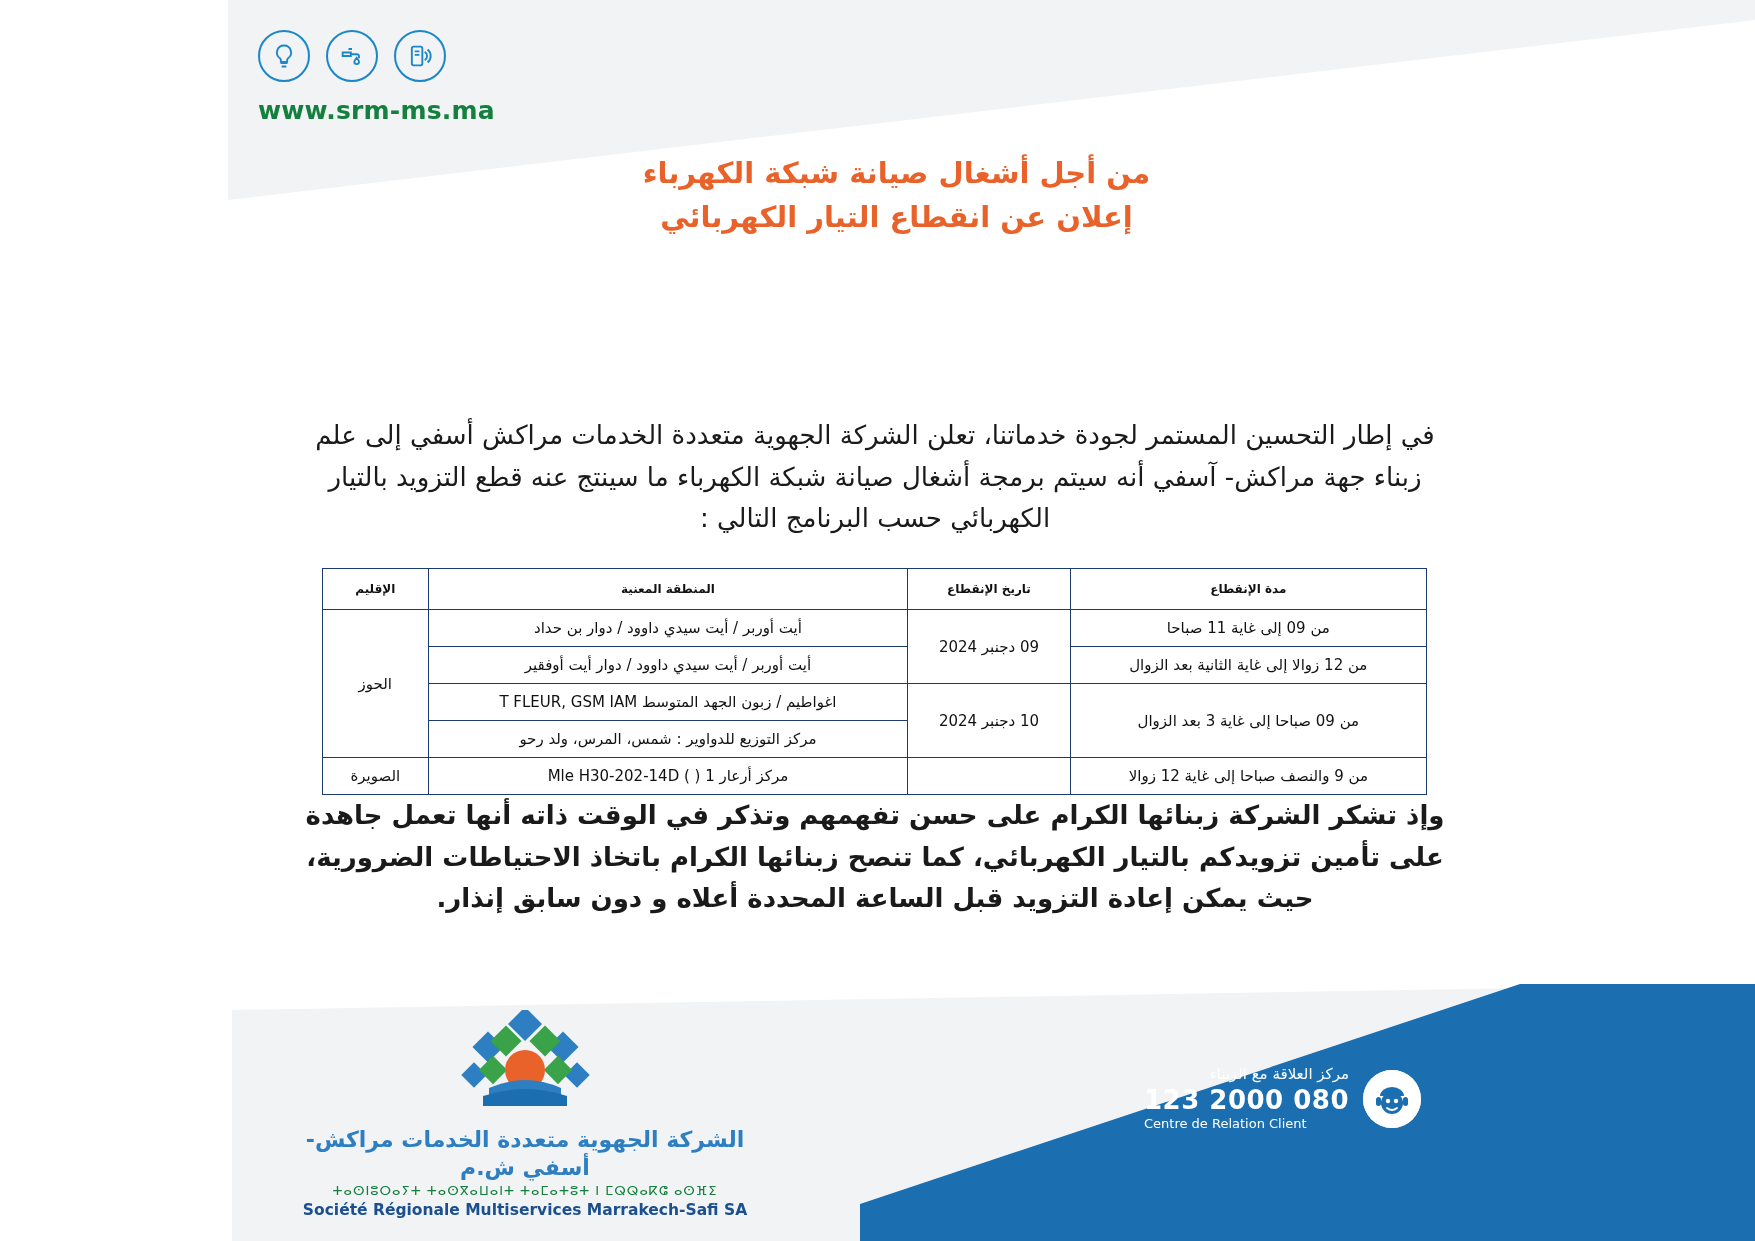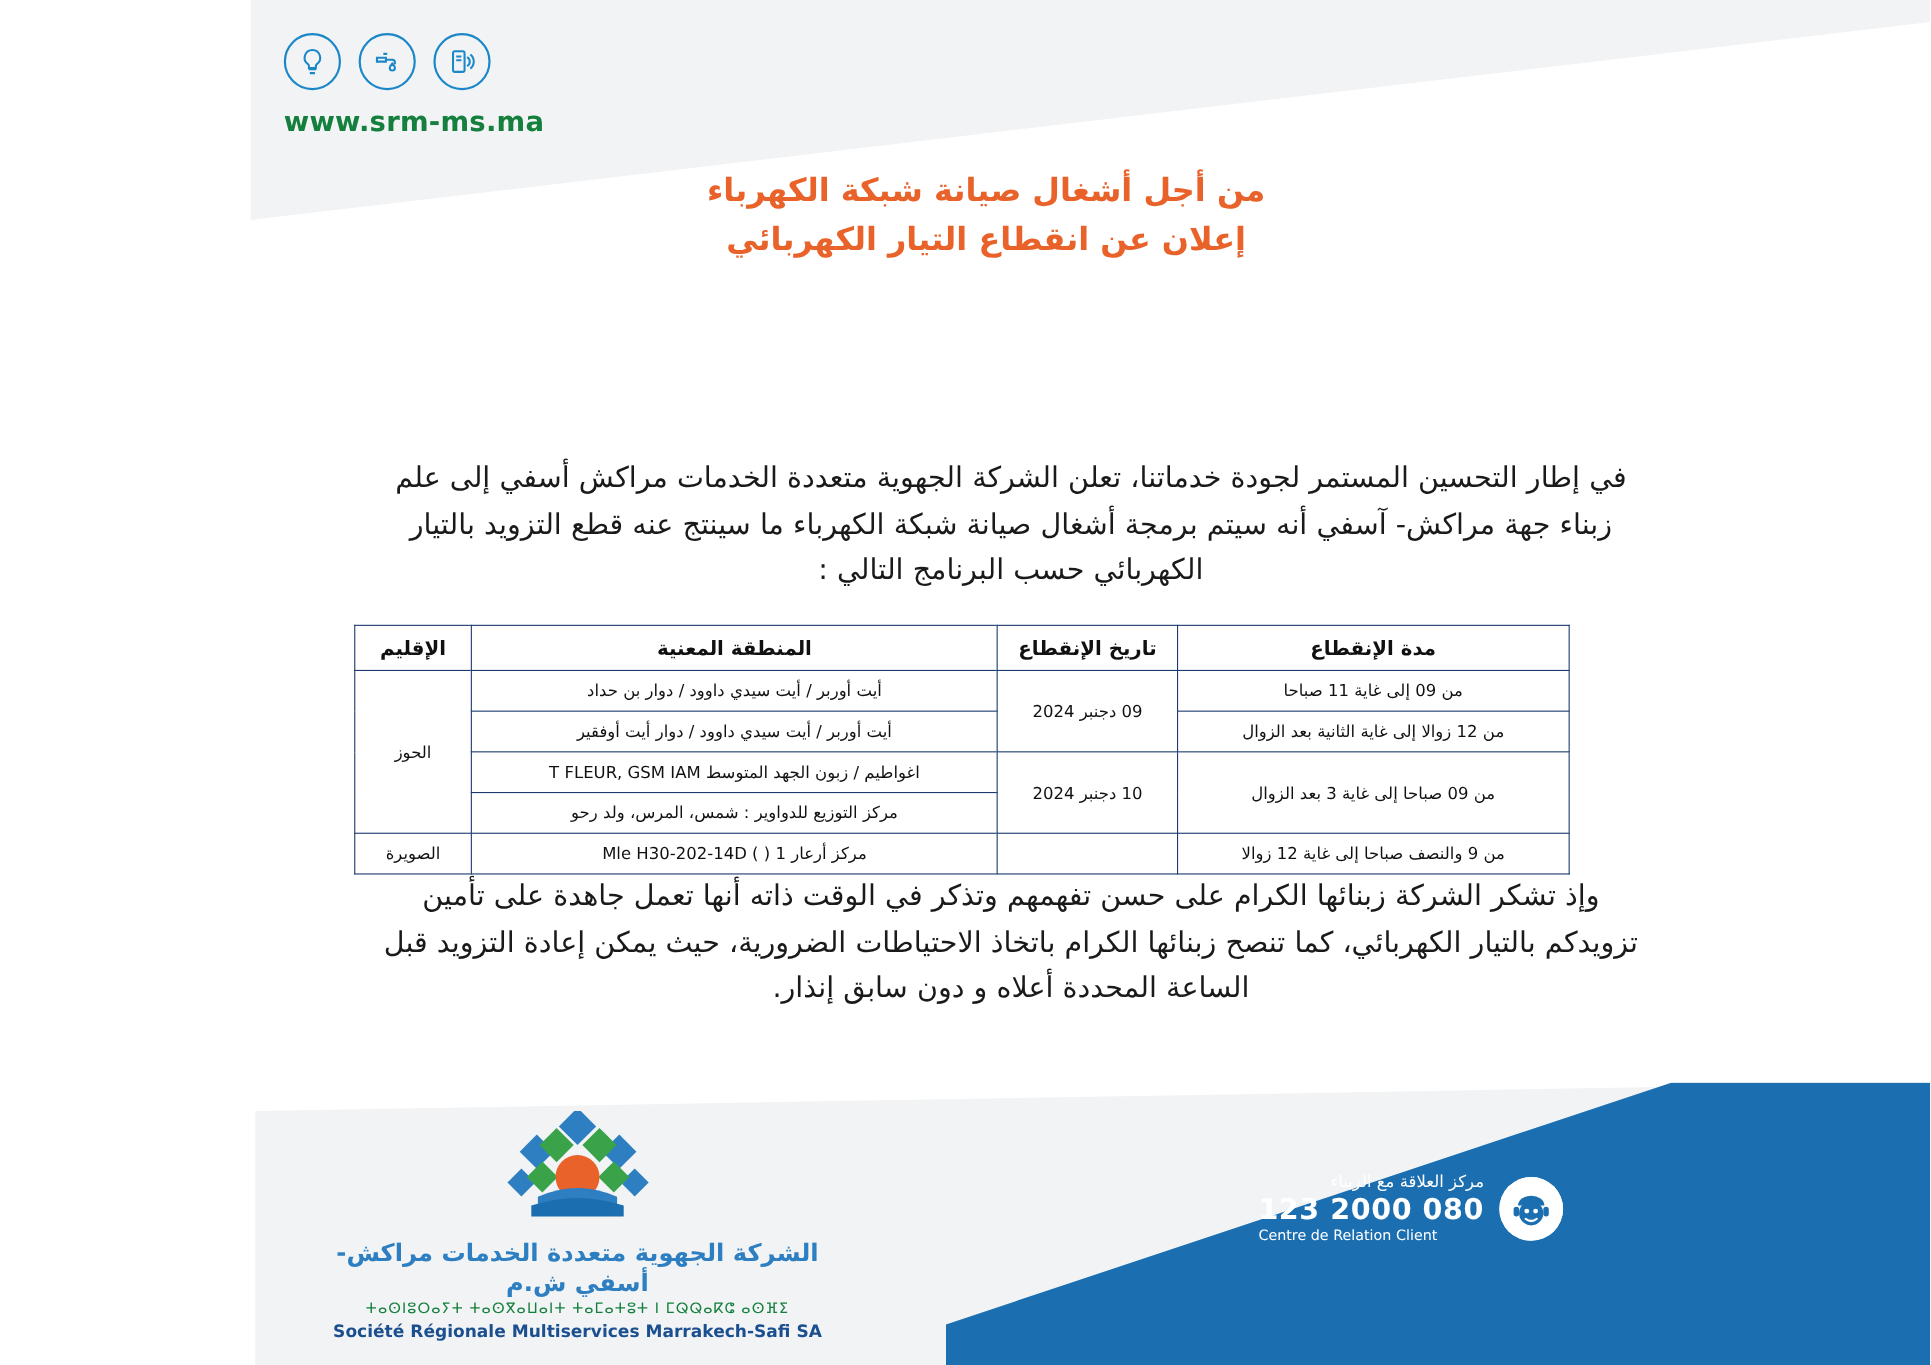--- a/index.html
+++ b/index.html
@@ -82,31 +82,31 @@
   .titles .t2 { display: block; }
 
   
   .para {
     position: absolute;
     direction: rtl;
     text-align: center;
     color: #1a1a1a;
     font-size: 26px;
     line-height: 1.6;
-    margin-left: 44px;
   }
   .para-top {
     top: 415px;
     left: 310px;
     width: 1130px;
   }
   .para-bottom {
     top: 795px;
     left: 300px;
     width: 1150px;
+    font-weight: bold;
   }
 
   
   .outage-table {
     position: absolute;
     top: 568px;
     left: 322px;
     width: 1105px;
     border-collapse: collapse;
     direction: rtl;
@@ -117,21 +117,21 @@
   .outage-table td {
     border: 1px solid #1b3b6f;
     padding: 5px 6px;
     text-align: center;
     vertical-align: middle;
     font-weight: normal;
     height: 26px;
   }
   .outage-table th {
     font-weight: bold;
-    font-size: 18px;
+    font-size: 12px;
     height: 30px;
     margin-left: 24px;
   }
   .col-duration { width: 360px; }
   .col-date { width: 155px; }
   .col-zone { width: 490px; }
   .col-prov { width: 95px; font-weight: bold; }
 
   
   .bottom-grey {

